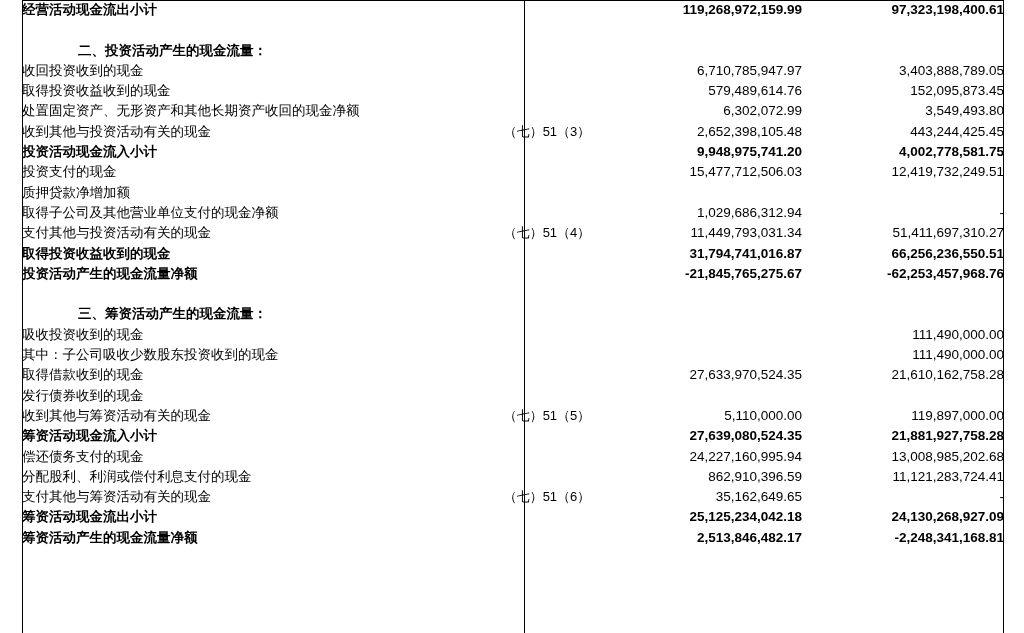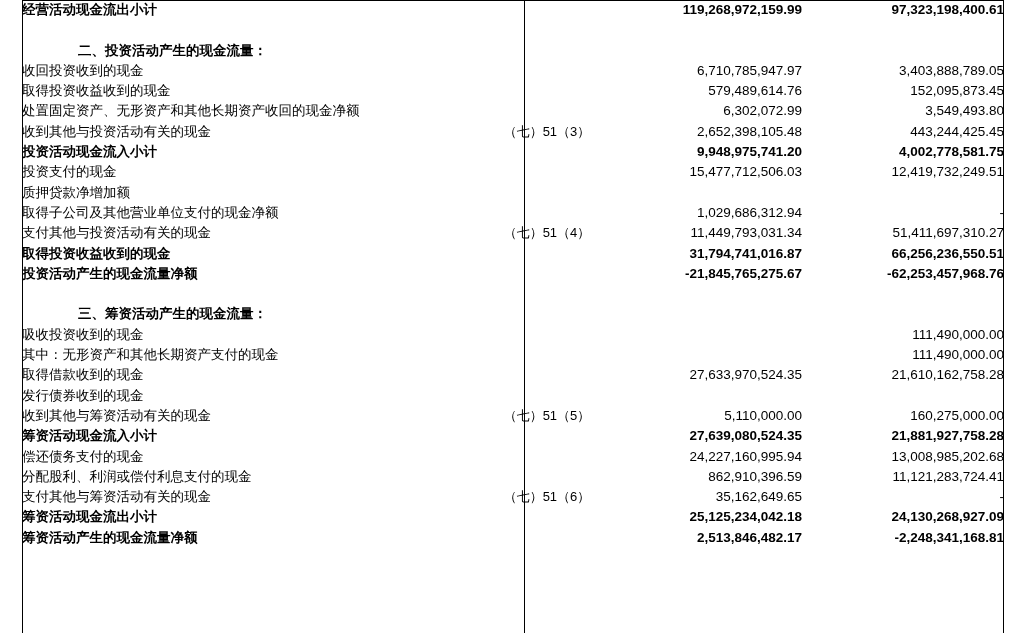--- a/index.html
+++ b/index.html
@@ -217,42 +217,42 @@
           <td class="val"></td>
           <td class="val"></td>
         </tr>
         <tr class="">
           <td class="label">吸收投资收到的现金</td>
           <td class="note"></td>
           <td class="val"></td>
           <td class="val">111,490,000.00</td>
         </tr>
         <tr class="">
-          <td class="label">其中：无形资产和其他长期资产支付的现金</td>
+          <td class="label">其中：子公司吸收少数股东投资收到的现金</td>
           <td class="note"></td>
           <td class="val"></td>
           <td class="val">111,490,000.00</td>
         </tr>
         <tr class="">
           <td class="label">取得借款收到的现金</td>
           <td class="note"></td>
           <td class="val">27,633,970,524.35</td>
           <td class="val">21,610,162,758.28</td>
         </tr>
         <tr class="">
           <td class="label">发行债券收到的现金</td>
           <td class="note"></td>
           <td class="val"></td>
           <td class="val"></td>
         </tr>
         <tr class="">
           <td class="label">收到其他与筹资活动有关的现金</td>
           <td class="note">（七）51（5）</td>
           <td class="val">5,110,000.00</td>
-          <td class="val">160,275,000.00</td>
+          <td class="val">119,897,000.00</td>
         </tr>
         <tr class="bold ">
           <td class="label">筹资活动现金流入小计</td>
           <td class="note"></td>
           <td class="val">27,639,080,524.35</td>
           <td class="val">21,881,927,758.28</td>
         </tr>
         <tr class="">
           <td class="label">偿还债务支付的现金</td>
           <td class="note"></td>

